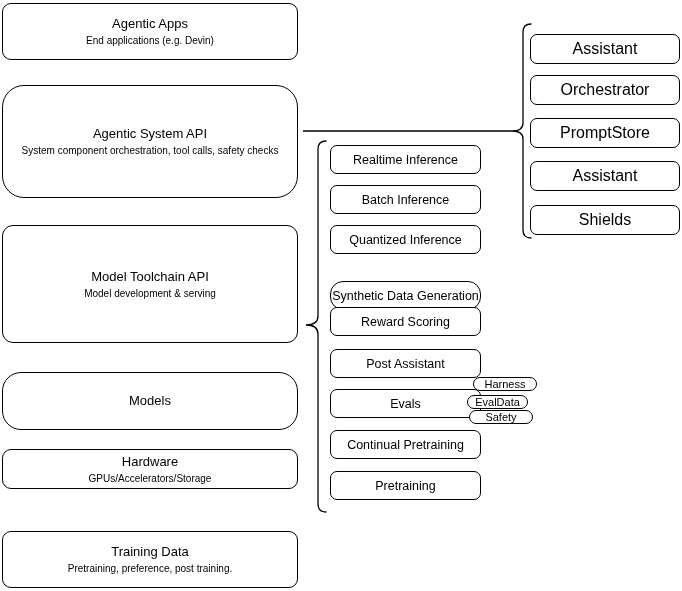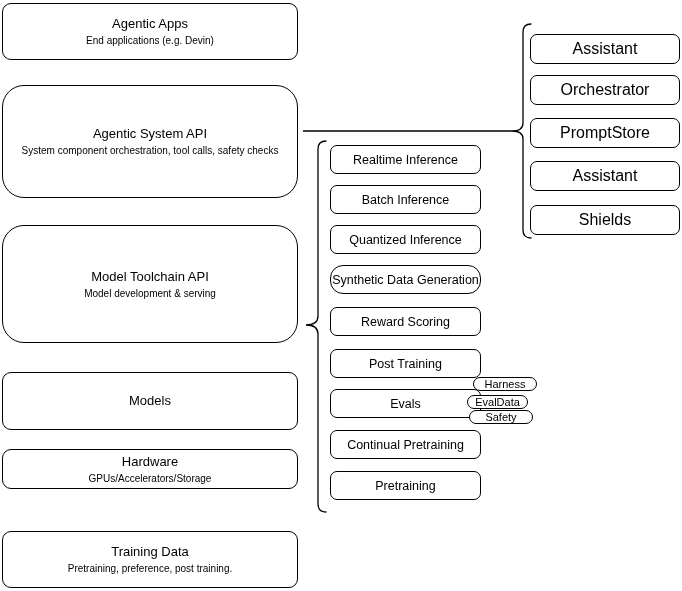--- a/index.html
+++ b/index.html
@@ -89,26 +89,26 @@
   <div class="node lbox" style="top:3px; height:57px; border-radius:9px;">
     <div class="title">Agentic Apps</div>
     <div class="subtitle">End applications (e.g. Devin)</div>
   </div>
 
   <div class="node lbox" style="top:85px; height:113px; border-radius:22px;">
     <div class="title">Agentic System API</div>
     <div class="subtitle">System component orchestration, tool calls, safety checks</div>
   </div>
 
-  <div class="node lbox" style="top:225px; height:118px; border-radius:22px;">
+  <div class="node lbox" style="top:225px; height:118px; border-radius:11px;">
     <div class="title">Model Toolchain API</div>
     <div class="subtitle">Model development &amp; serving</div>
   </div>
 
-  <div class="node lbox" style="top:372px; height:58px; border-radius:9px;">
+  <div class="node lbox" style="top:372px; height:58px; border-radius:19px;">
     <div class="title">Models</div>
   </div>
 
   <div class="node lbox" style="top:449px; height:40px; border-radius:9px;">
     <div class="title">Hardware</div>
     <div class="subtitle">GPUs/Accelerators/Storage</div>
   </div>
 
   <div class="node lbox" style="top:531px; height:57px; border-radius:9px;">
     <div class="title">Training Data</div>
@@ -123,28 +123,28 @@
 
   <div class="node mbox" style="top:145px;">
     <span>Realtime Inference</span>
   </div>
   <div class="node mbox" style="top:185px;">
     <span>Batch Inference</span>
   </div>
   <div class="node mbox" style="top:225px;">
     <span>Quantized Inference</span>
   </div>
-  <div class="node mbox" style="top:265px;border-radius:13px;">
+  <div class="node mbox" style="top:281px;border-radius:13px;">
     <span>Synthetic Data Generation</span>
   </div>
   <div class="node mbox" style="top:307px;">
     <span>Reward Scoring</span>
   </div>
   <div class="node mbox" style="top:349px;">
-    <span>Post Training</span>
+    <span>Post Assistant</span>
   </div>
   <div class="node mbox" style="top:389px;">
     <span>Evals</span>
   </div>
   <div class="node mbox" style="top:430px;">
     <span>Continual Pretraining</span>
   </div>
   <div class="node mbox" style="top:471px;">
     <span>Pretraining</span>
   </div>

